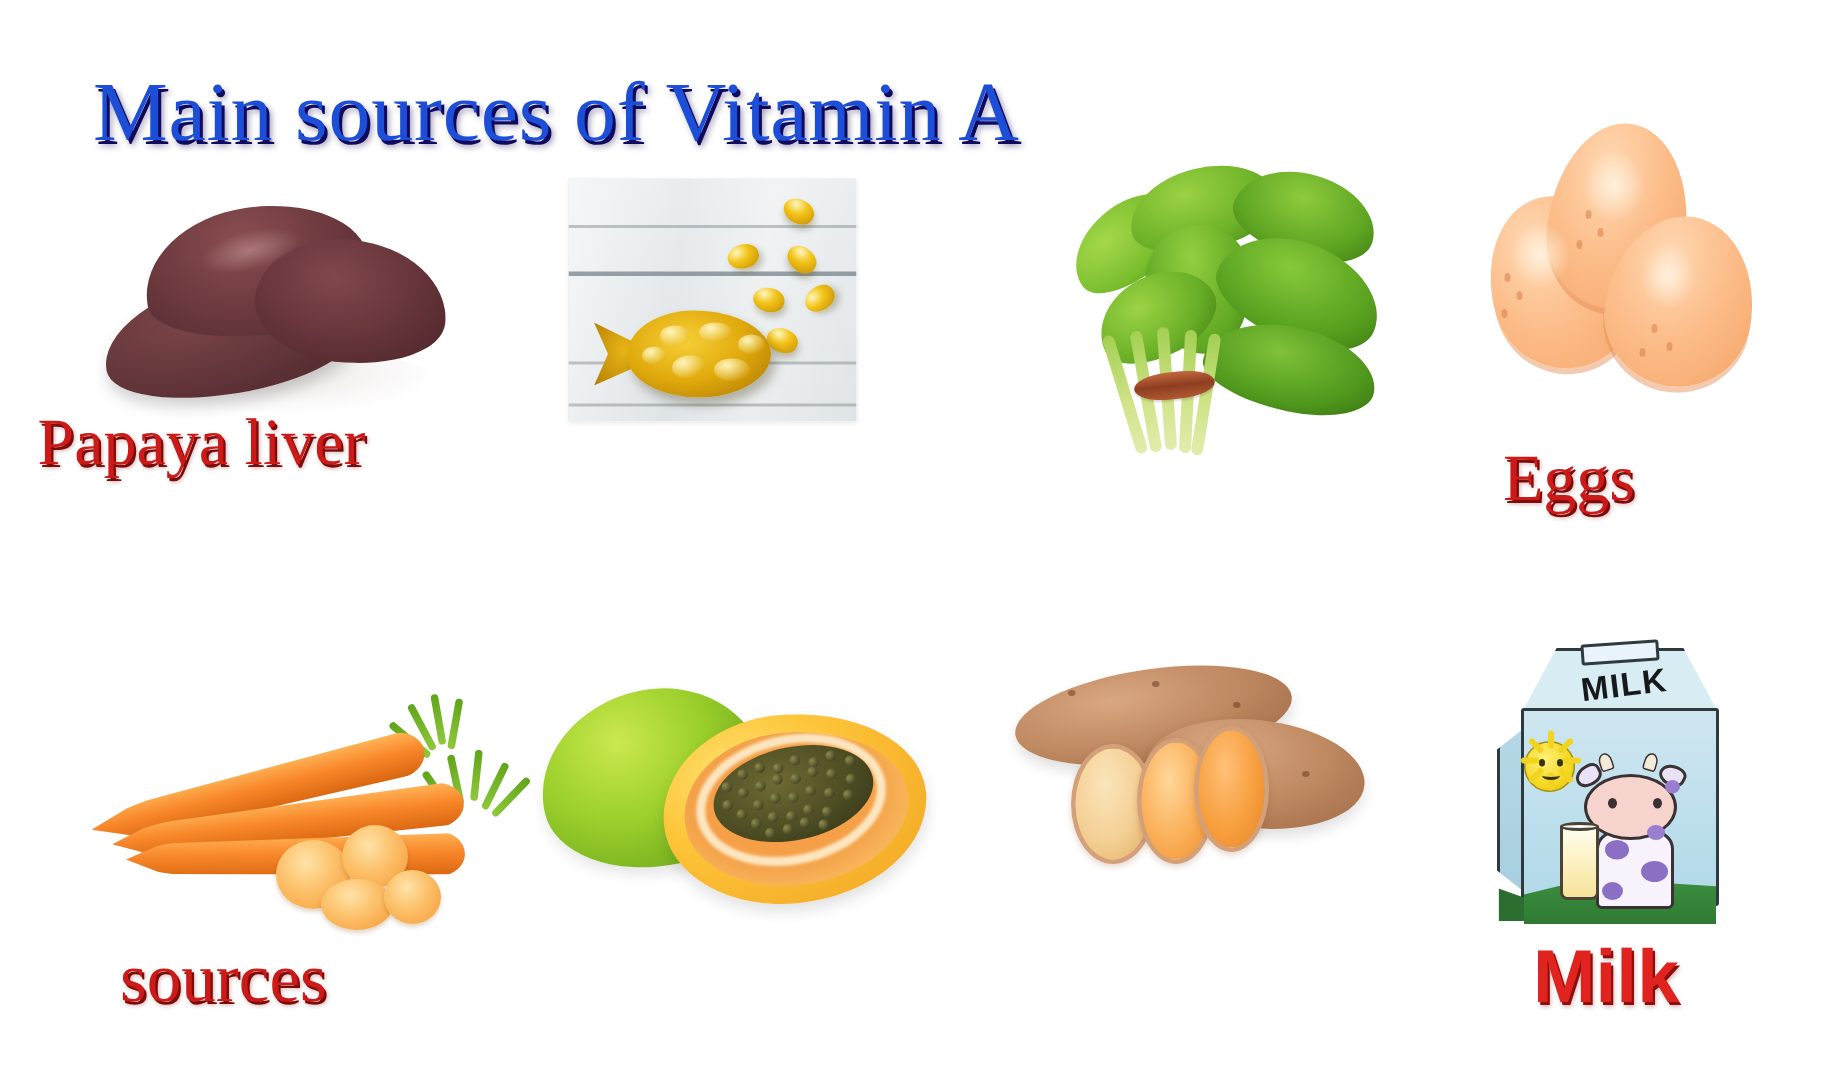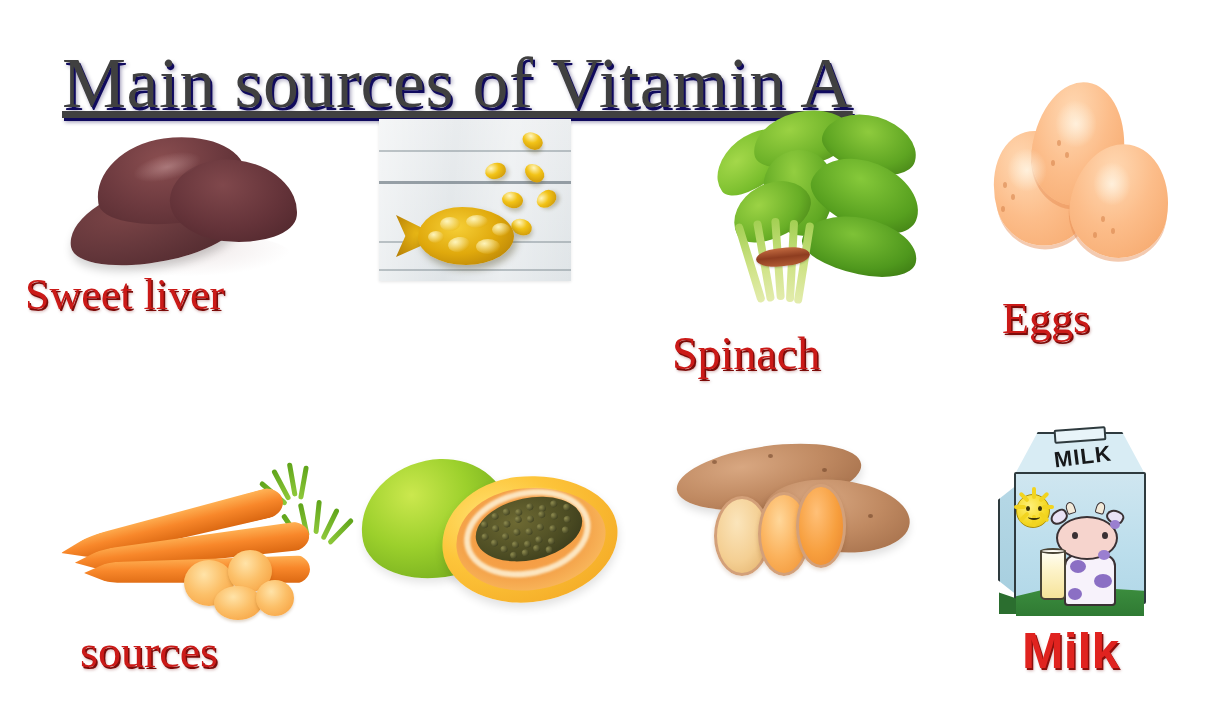--- a/index.html
+++ b/index.html
@@ -9,27 +9,26 @@
     font-family: "Liberation Serif", serif;
     position: relative;
   }
   #stage { position: relative; width: 1219px; height: 725px; background: #fff; }
 
   
   .title {
     position: absolute;
     left: 62px; top: 47px;
     font-family: "Liberation Serif", serif;
-    font-size: 72px;
+    font-size: 56px;
     line-height: 1;
-    color: #404040;
+    color: #1d4ed8;
     white-space: nowrap;
     text-shadow: 2px 3px 0 #100a5e, 3px 4px 4px rgba(20,10,80,.45);
     letter-spacing: 0.5px;
-    text-decoration: underline;
   }
 
   
   .label {
     position: absolute;
     font-family: "Liberation Serif", serif;
     color: #cb1a18;
     line-height: 1.04;
     white-space: pre-line;
     text-shadow: 1.5px 2px 0 #7d0b09, 2px 3px 3px rgba(120,10,10,.35);
@@ -418,21 +417,21 @@
 
   <div class="title">Main sources of Vitamin A</div>
 
   <div class="art" id="art-liver">
     <div class="liver-plate"></div>
     <div class="liver-lobe liver-a"></div>
     <div class="liver-lobe liver-b"></div>
     <div class="liver-lobe liver-c"></div>
     <div class="liver-lobe liver-gloss"></div>
   </div>
-  <div class="label lbl-liver">Sweet liver</div>
+  <div class="label lbl-liver">Papaya liver</div>
 
   <div class="art" id="art-cod">
     <div class="planksheen"></div>
     <div class="plank p1"></div>
     <div class="plank p2"></div>
     <div class="plank p3"></div>
     <div class="plank p4"></div>
     <div class="cap c1"></div>
     <div class="cap c2"></div>
     <div class="cap c3"></div>
@@ -461,21 +460,20 @@
     <div class="leaf s6"></div>
     <div class="stalks">
       <div class="stalk st1"></div>
       <div class="stalk st2"></div>
       <div class="stalk st3"></div>
       <div class="stalk st4"></div>
       <div class="stalk st5"></div>
       <div class="tie"></div>
     </div>
   </div>
-  <div class="label lbl-spinach">Spinach</div>
 
   <div class="art" id="art-eggs">
     <div class="egg left"></div>
     <div class="egg top"></div>
     <div class="egg right"></div>
     <div class="egg-hi eh1"></div>
     <div class="egg-hi eh2"></div>
     <div class="egg-hi eh3"></div>
     <div class="fleck f1"></div>
     <div class="fleck f2"></div>

